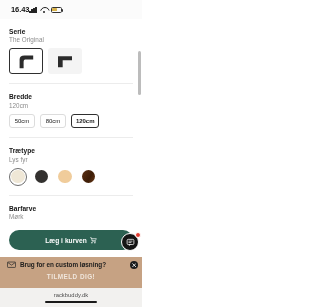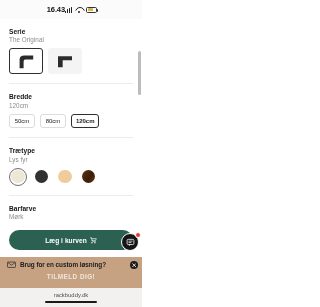--- a/index.html
+++ b/index.html
@@ -8,21 +8,21 @@
     font-family:"Liberation Sans", sans-serif;
     background:#ffffff;
     color:#1a1a1a;
     position:relative;
   }
   .phone { width:142px; height:307px; position:relative; background:#ffffff; overflow:hidden; }
 
   
   .statusbar {
     height:19px; display:flex; align-items:center;
-    justify-content:center; padding:0 9px 0 11px;
+    justify-content:flex-start; padding:0 9px 0 11px;
     background:#fbfbfb;
   }
   .status-time { font-size:7.5px; font-weight:700; letter-spacing:-.1px; color:#111; }
   .status-icons { display:flex; align-items:center; gap:3px; }
   .sig { display:flex; align-items:flex-end; gap:.7px; height:6px; }
   .sig i { width:1.3px; background:#222; display:block; border-radius:.3px; }
   .sig i:nth-child(1){height:2px;} .sig i:nth-child(2){height:3.2px;}
   .sig i:nth-child(3){height:4.5px;} .sig i:nth-child(4){height:6px;}
   .wifi { width:8px; height:6px; position:relative; }
   .wifi:before{

